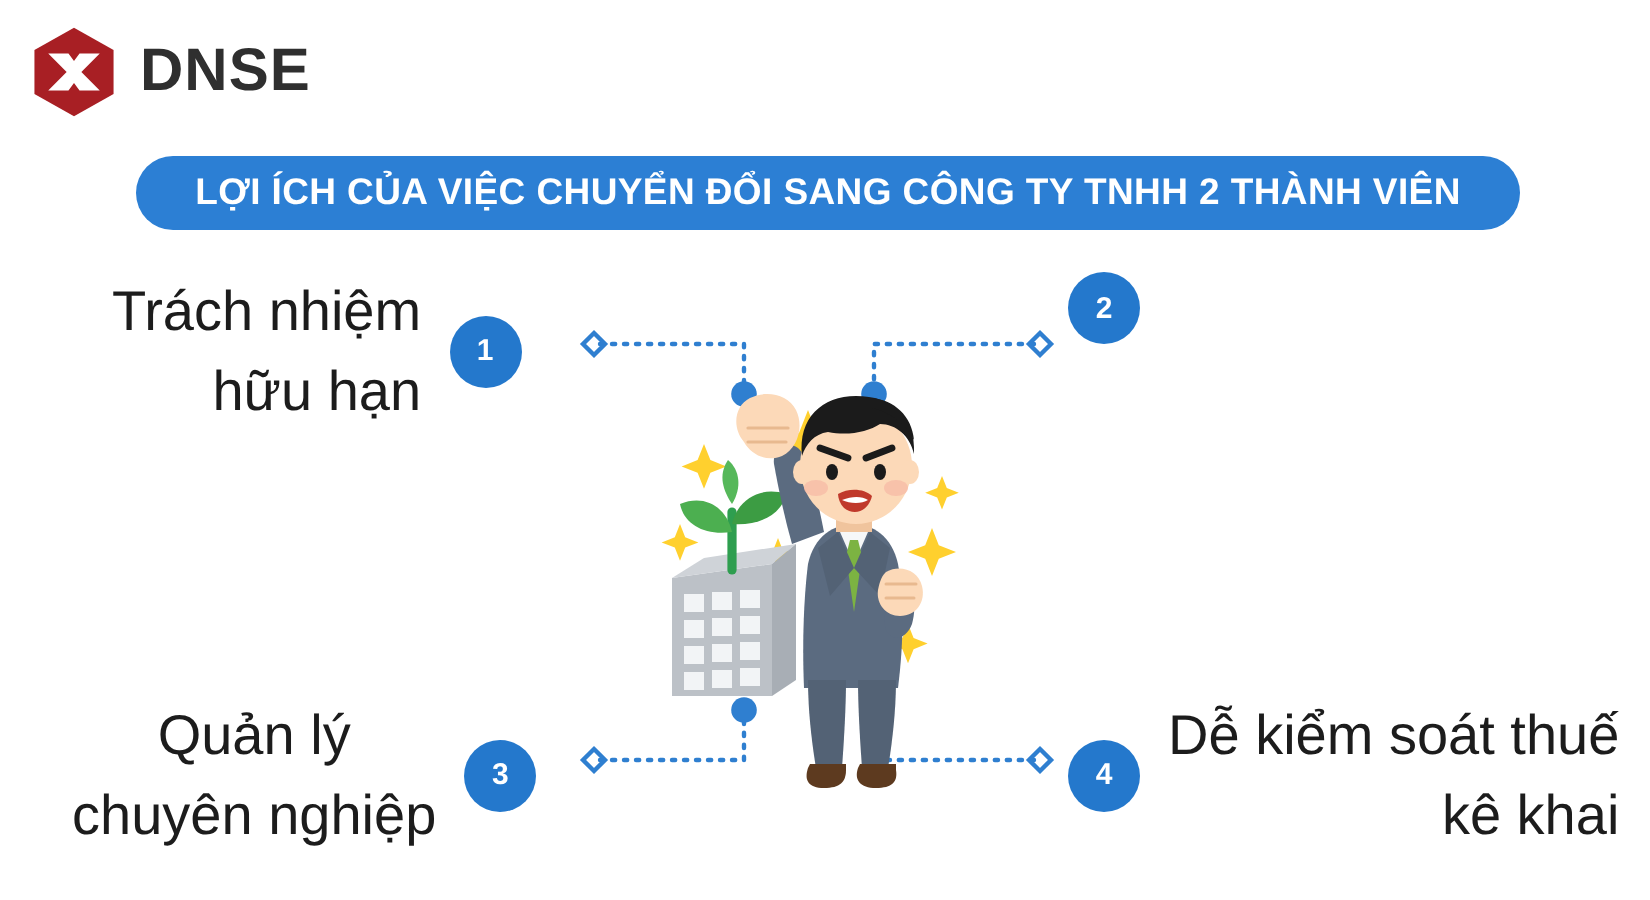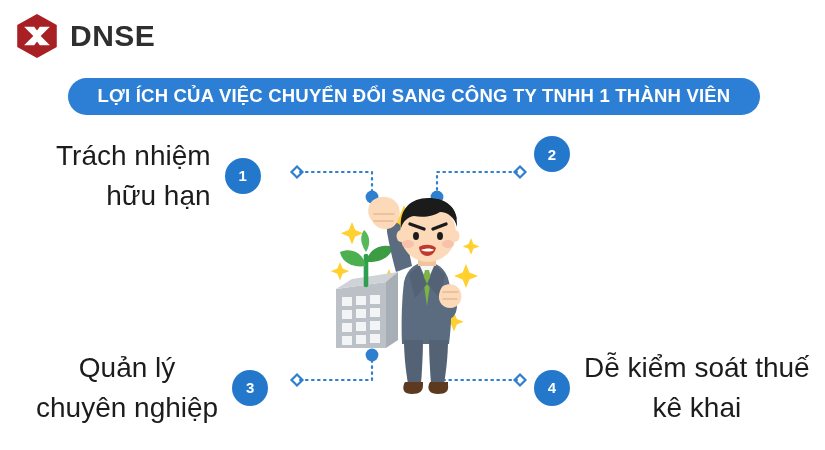--- a/index.html
+++ b/index.html
@@ -39,40 +39,40 @@
     color:#ffffff;font-size:15px;font-weight:bold;
     display:flex;align-items:center;justify-content:center;flex:0 0 auto;
   }
   .item-1{left:56px;top:136px;}
   .item-1 .item-label{text-align:right;}
   .item-2{left:534px;top:136px;}
   .item-2 .item-label{text-align:left;}
   .item-3{left:36px;top:348px;}
   .item-3 .item-label{text-align:center;}
   .item-4{left:534px;top:348px;}
-  .item-4 .item-label{text-align:center;}
+  .item-4 .item-label{text-align:right;}
 
   
   .layer{position:absolute;left:0;top:0;width:825px;height:450px;}
 </style>
 </head>
 <body>
 
 <div id="stage">
 
   <div class="brand">
     <svg class="brand-mark" viewBox="0 0 100 100">
       <path d="M50 2 L93 26 L93 74 L50 98 L7 74 L7 26 Z" fill="#a81f24"></path>
       <path d="M22 30 L44 30 L50 38 L56 30 L78 30 L58 50 L78 70 L56 70 L50 62 L44 70 L22 70 L42 50 Z" fill="#ffffff"></path>
     </svg>
     <span class="brand-word">DNSE</span>
   </div>
 
   <div class="banner">
-    <span class="banner-text">LỢI ÍCH CỦA VIỆC CHUYỂN ĐỔI SANG CÔNG TY TNHH 1 THÀNH VIÊN</span>
+    <span class="banner-text">LỢI ÍCH CỦA VIỆC CHUYỂN ĐỔI SANG CÔNG TY TNHH 2 THÀNH VIÊN</span>
   </div>
 
   <svg class="layer" viewBox="0 0 825 450">
 
     <g stroke="#2f7fd0" stroke-width="2.2" stroke-linecap="round" stroke-dasharray="1.6 4.4" fill="none">
       <path d="M300 172 H372 V192"></path>
       <path d="M517 172 H437 V192"></path>
       <path d="M300 380 H372 V360"></path>
       <path d="M517 380 H437 V360"></path>
     </g>

